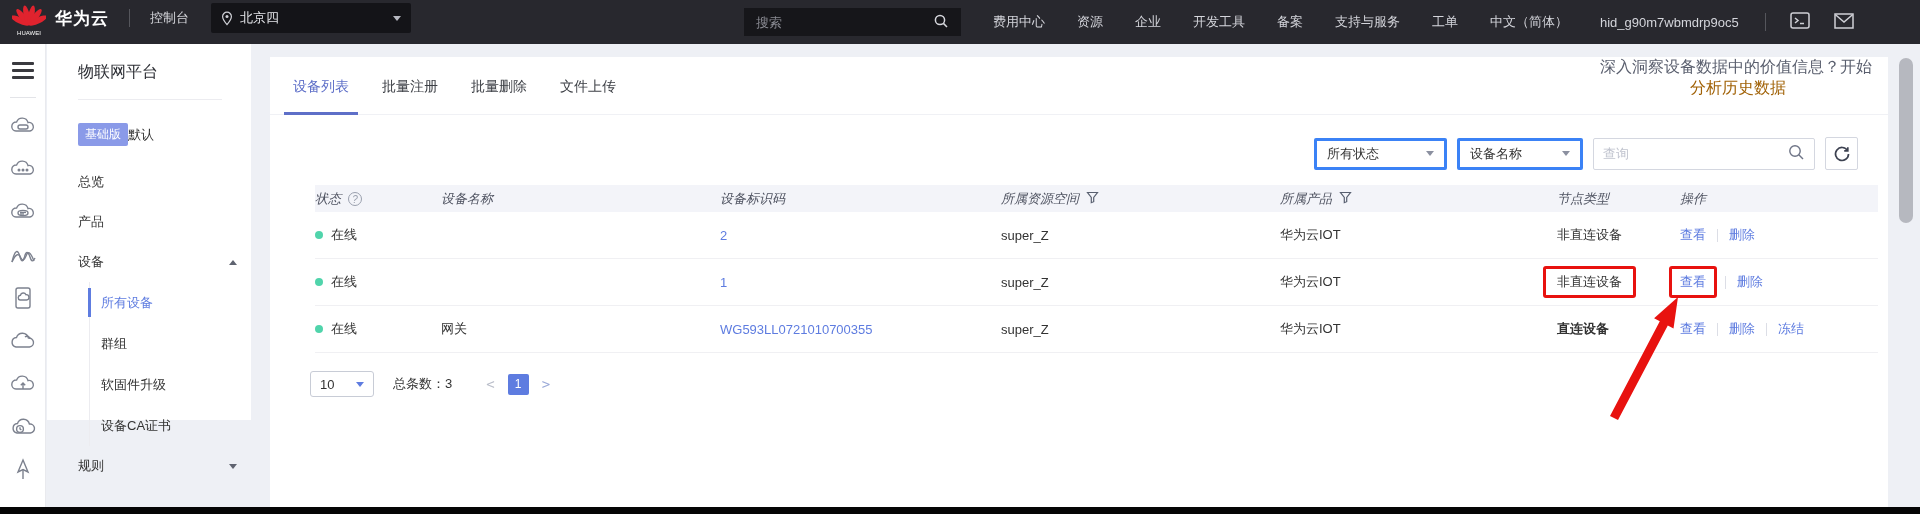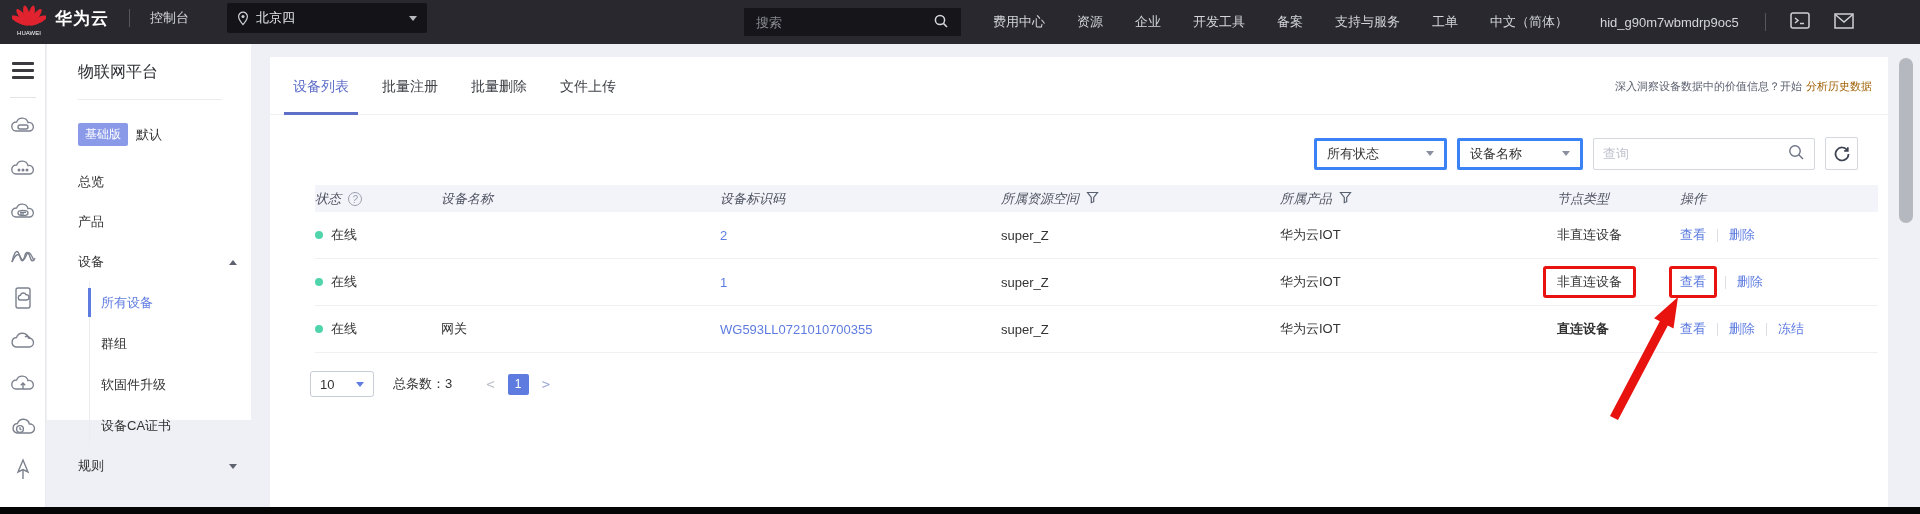--- a/index.html
+++ b/index.html
@@ -6,21 +6,21 @@
   html,body { width:1920px; height:514px; overflow:hidden; }
   body { font-family:"Liberation Sans","DejaVu Sans",sans-serif; font-size:13px; color:#333; }
   #screen { position:relative; width:1920px; height:514px; background:#eef0f5; overflow:hidden; }
 
   
   .navbar { position:absolute; left:0; top:0; width:1920px; height:44px; background:#28282e; z-index:20; }
   .nav-left { position:absolute; left:12px; top:0; height:36px; display:flex; align-items:center; }
   .brand-logo { width:34px; height:36px; margin-top:2px; }
   .brand-name { color:#fff; font-size:17px; font-weight:bold; margin-left:9px; letter-spacing:1px; }
   .nav-divider { width:1px; height:18px; background:#55565c; margin:0 20px; }
-  .nav-console { color:#d8d9de; font-size:13px; margin-right:38px; cursor:pointer; }
+  .nav-console { color:#d8d9de; font-size:13px; margin-right:22px; cursor:pointer; }
   .region-box { display:flex; align-items:center; background:#141418; border-radius:2px; height:30px; width:200px; padding:0 10px; color:#e3e4e8; cursor:pointer; }
   .region-box .pin { margin-right:7px; display:flex; }
   .region-box .tri-down { margin-left:auto; }
   .tri-down { width:0; height:0; border-left:4px solid transparent; border-right:4px solid transparent; border-top:5px solid #b7b9c1; display:inline-block; }
   .tri-up { width:0; height:0; border-left:4px solid transparent; border-right:4px solid transparent; border-bottom:5px solid #5f6370; display:inline-block; }
   .nav-search { position:absolute; left:744px; top:8px; width:217px; height:28px; background:#16161a; border-radius:0; display:flex; align-items:center; padding:0 12px; }
   .nav-search input { flex:1; background:transparent; border:none; outline:none; color:#cfd0d6; font-size:13px; font-family:inherit; }
   .nav-search input::placeholder { color:#8b8c94; }
   .nav-right { position:absolute; left:993px; top:0; height:44px; display:flex; align-items:center; gap:32px; }
   .nav-item { color:#d4d5db; font-size:13px; white-space:nowrap; cursor:pointer; }
@@ -34,36 +34,36 @@
   .rail-sep { width:26px; height:1px; background:#e3e4e8; margin-bottom:6px; }
   .rail-icon { width:46px; height:43px; display:flex; align-items:center; justify-content:center; cursor:pointer; }
   .rail-icon svg { stroke:#7c818e; fill:none; stroke-width:1.4; }
 
   
   .sidebar { position:absolute; left:47px; top:44px; width:204px; height:376px; background:#fff; z-index:9; }
   .sb-title { font-size:16px; color:#2b2d33; padding:18px 0 0 31px; }
   .sb-title-line { height:1px; background:#ececf0; margin:16px 29px 0 31px; }
   .sb-badge-row { display:flex; align-items:center; margin:23px 0 0 31px; }
   .sb-badge { background:#8a9ae8; color:#fff; font-size:12px; padding:3px 7px; border-radius:2px; }
-  .sb-badge-suffix { margin-left:8px; color:#333; font-size:13px; }
+  .sb-badge-suffix { margin-left:0; color:#333; font-size:13px; }
   .sb-item { height:40px; line-height:40px; padding-left:31px; padding-right:14px; color:#333; font-size:13px; cursor:pointer; display:flex; align-items:center; }
   .sb-item .lbl { flex:1; }
   .sb-items { margin-top:16px; }
   .sb-sub { margin-left:42px; border-left:1px solid #ececf0; }
   .sb-sub-item { position:relative; height:41px; line-height:41px; padding-left:11px; color:#333; font-size:13px; cursor:pointer; }
   .sb-sub-item.selected { color:#5e7ce0; }
   .sb-sub-item.selected::before { content:""; position:absolute; left:-2px; top:6px; bottom:6px; width:3px; background:#5e7ce0; }
 
   
   .main-card { position:absolute; left:270px; top:57px; width:1618px; height:457px; background:#fff; z-index:5; }
   .tabbar { position:relative; height:58px; border-bottom:1px solid #f0f1f5; display:flex; align-items:center; padding-left:14px; }
   .tab { position:relative; height:58px; line-height:58px; padding:0 9px; margin-right:15px; font-size:14px; color:#3c3f45; cursor:pointer; }
   .tab.active { color:#5e6fc8; }
   .tab.active::after { content:""; position:absolute; left:0; right:0; bottom:0; height:3px; background:#5e6fc8; }
-  .insight { position:absolute; right:16px; top:0; height:58px; display:flex; align-items:center; font-size:11px; color:#5a5f6e; }
+  .insight { position:absolute; right:16px; top:0; height:58px; display:flex; align-items:center; font-size:16px; color:#5a5f6e;flex-direction:column; }
   .insight a { color:#a16207; text-decoration:none; margin-left:4px; cursor:pointer; }
 
   .filter-row { position:absolute; top:80px; right:30px; display:flex; align-items:center; gap:10px; }
   .select-box { height:32px; border:3px solid #3b82f6; border-radius:2px; background:#fff; display:flex; align-items:center; padding:0 10px; color:#333; cursor:pointer; }
   .select-box .tri-down { border-top-color:#8b90a0; margin-left:auto; }
   .sel-status { width:133px; }
   .sel-field { width:126px; }
   .query-box { width:222px; height:32px; border:1px solid #d4d7e0; border-radius:2px; display:flex; align-items:center; padding:0 9px; }
   .query-box input { flex:1; border:none; outline:none; font-size:13px; color:#333; font-family:inherit; }
   .query-box input::placeholder { color:#c1c4cf; }

